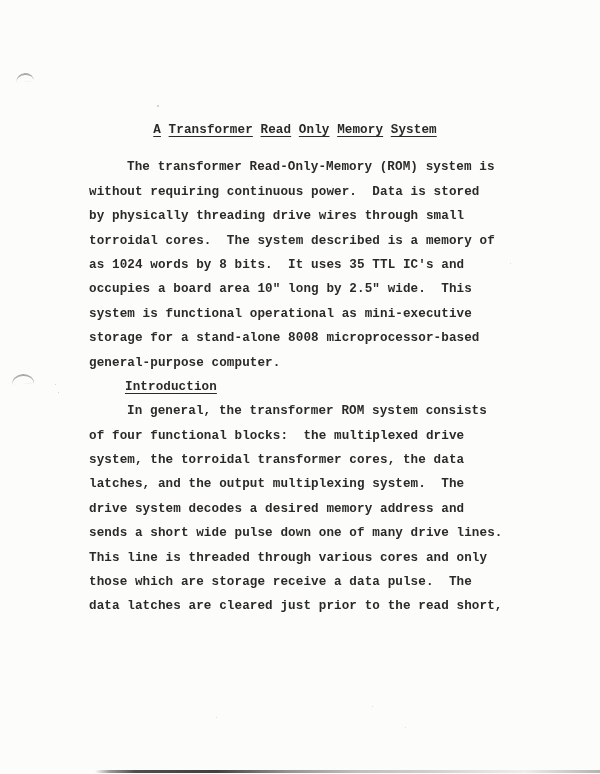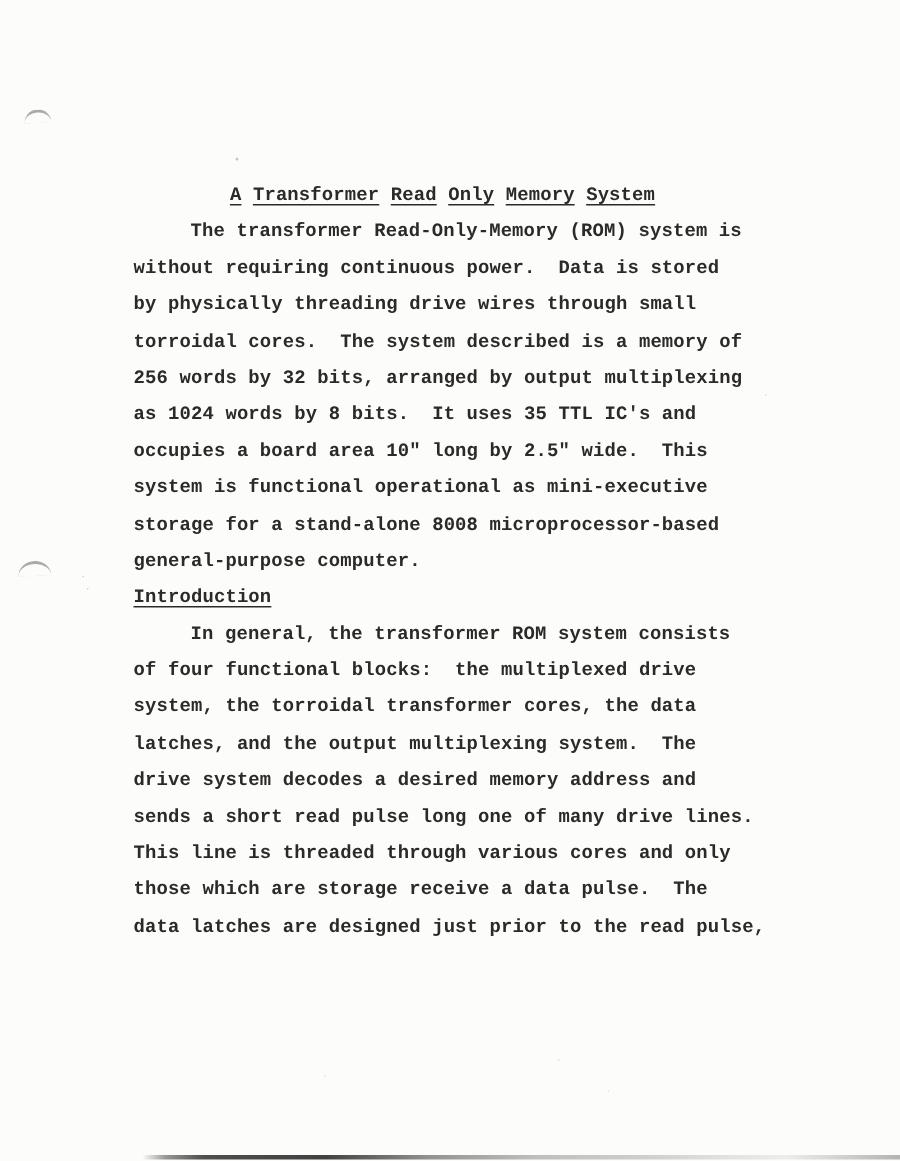--- a/index.html
+++ b/index.html
@@ -14,38 +14,40 @@
     position:absolute;
     left:89px;top:118px;width:412px;
     color:var(--ink,#2b2b2b);
     font-size:12.6px;
     font-weight:700;
     line-height:24.4px;
     letter-spacing:0.1px;
   }
   .title{
     text-align:center;
+    margin-bottom:13px;
     white-space:pre;
   }
   .uw{
     text-decoration:underline;
     text-decoration-thickness:1.4px;
     text-underline-offset:3px;
   }
   .line{
     white-space:pre;
     height:24.4px;
   }
   .line.first{padding-left:38px;}
   .heading{
     white-space:pre;
     height:24.4px;
     text-decoration:underline;
     text-decoration-thickness:1.4px;
     text-underline-offset:3px;
+    margin-left:36px;
   }
   .pencil-mark{
     position:absolute;
     border-top:2px solid var(--pencil,#8f8f8f);
     border-radius:50% 50% 0 0 / 100% 100% 0 0;
     opacity:.75;
   }
   .mark1{left:16px;top:73px;width:18px;height:7px;transform:rotate(-4deg);}
   .mark2{left:12px;top:374px;width:22px;height:8px;transform:rotate(-3deg);}
   .speck{
@@ -94,38 +96,37 @@
 
   <div class="content">
 
     <div class="title"><span class="uw">A</span> <span class="uw">Transformer</span> <span class="uw">Read</span> <span class="uw">Only</span> <span class="uw">Memory</span> <span class="uw">System</span></div>
 
     <div class="para">
       <div class="line first">The transformer Read-Only-Memory (ROM) system is</div>
       <div class="line">without requiring continuous power.  Data is stored</div>
       <div class="line">by physically threading drive wires through small</div>
       <div class="line">torroidal cores.  The system described is a memory of</div>
-      <div class="line">256 words by 32 bits, arranged by output multiplexing</div>
       <div class="line">as 1024 words by 8 bits.  It uses 35 TTL IC's and</div>
       <div class="line">occupies a board area 10" long by 2.5" wide.  This</div>
       <div class="line">system is functional operational as mini-executive</div>
       <div class="line">storage for a stand-alone 8008 microprocessor-based</div>
       <div class="line">general-purpose computer.</div>
     </div>
 
     <div class="heading">Introduction</div>
 
     <div class="para">
       <div class="line first">In general, the transformer ROM system consists</div>
       <div class="line">of four functional blocks:  the multiplexed drive</div>
       <div class="line">system, the torroidal transformer cores, the data</div>
       <div class="line">latches, and the output multiplexing system.  The</div>
       <div class="line">drive system decodes a desired memory address and</div>
-      <div class="line">sends a short read pulse long one of many drive lines.</div>
+      <div class="line">sends a short wide pulse down one of many drive lines.</div>
       <div class="line">This line is threaded through various cores and only</div>
       <div class="line">those which are storage receive a data pulse.  The</div>
-      <div class="line">data latches are designed just prior to the read pulse,</div>
+      <div class="line">data latches are cleared just prior to the read short,</div>
     </div>
 
   </div>
 
   <div class="scan-edge"></div>
 </div>
 
 </body></html>

